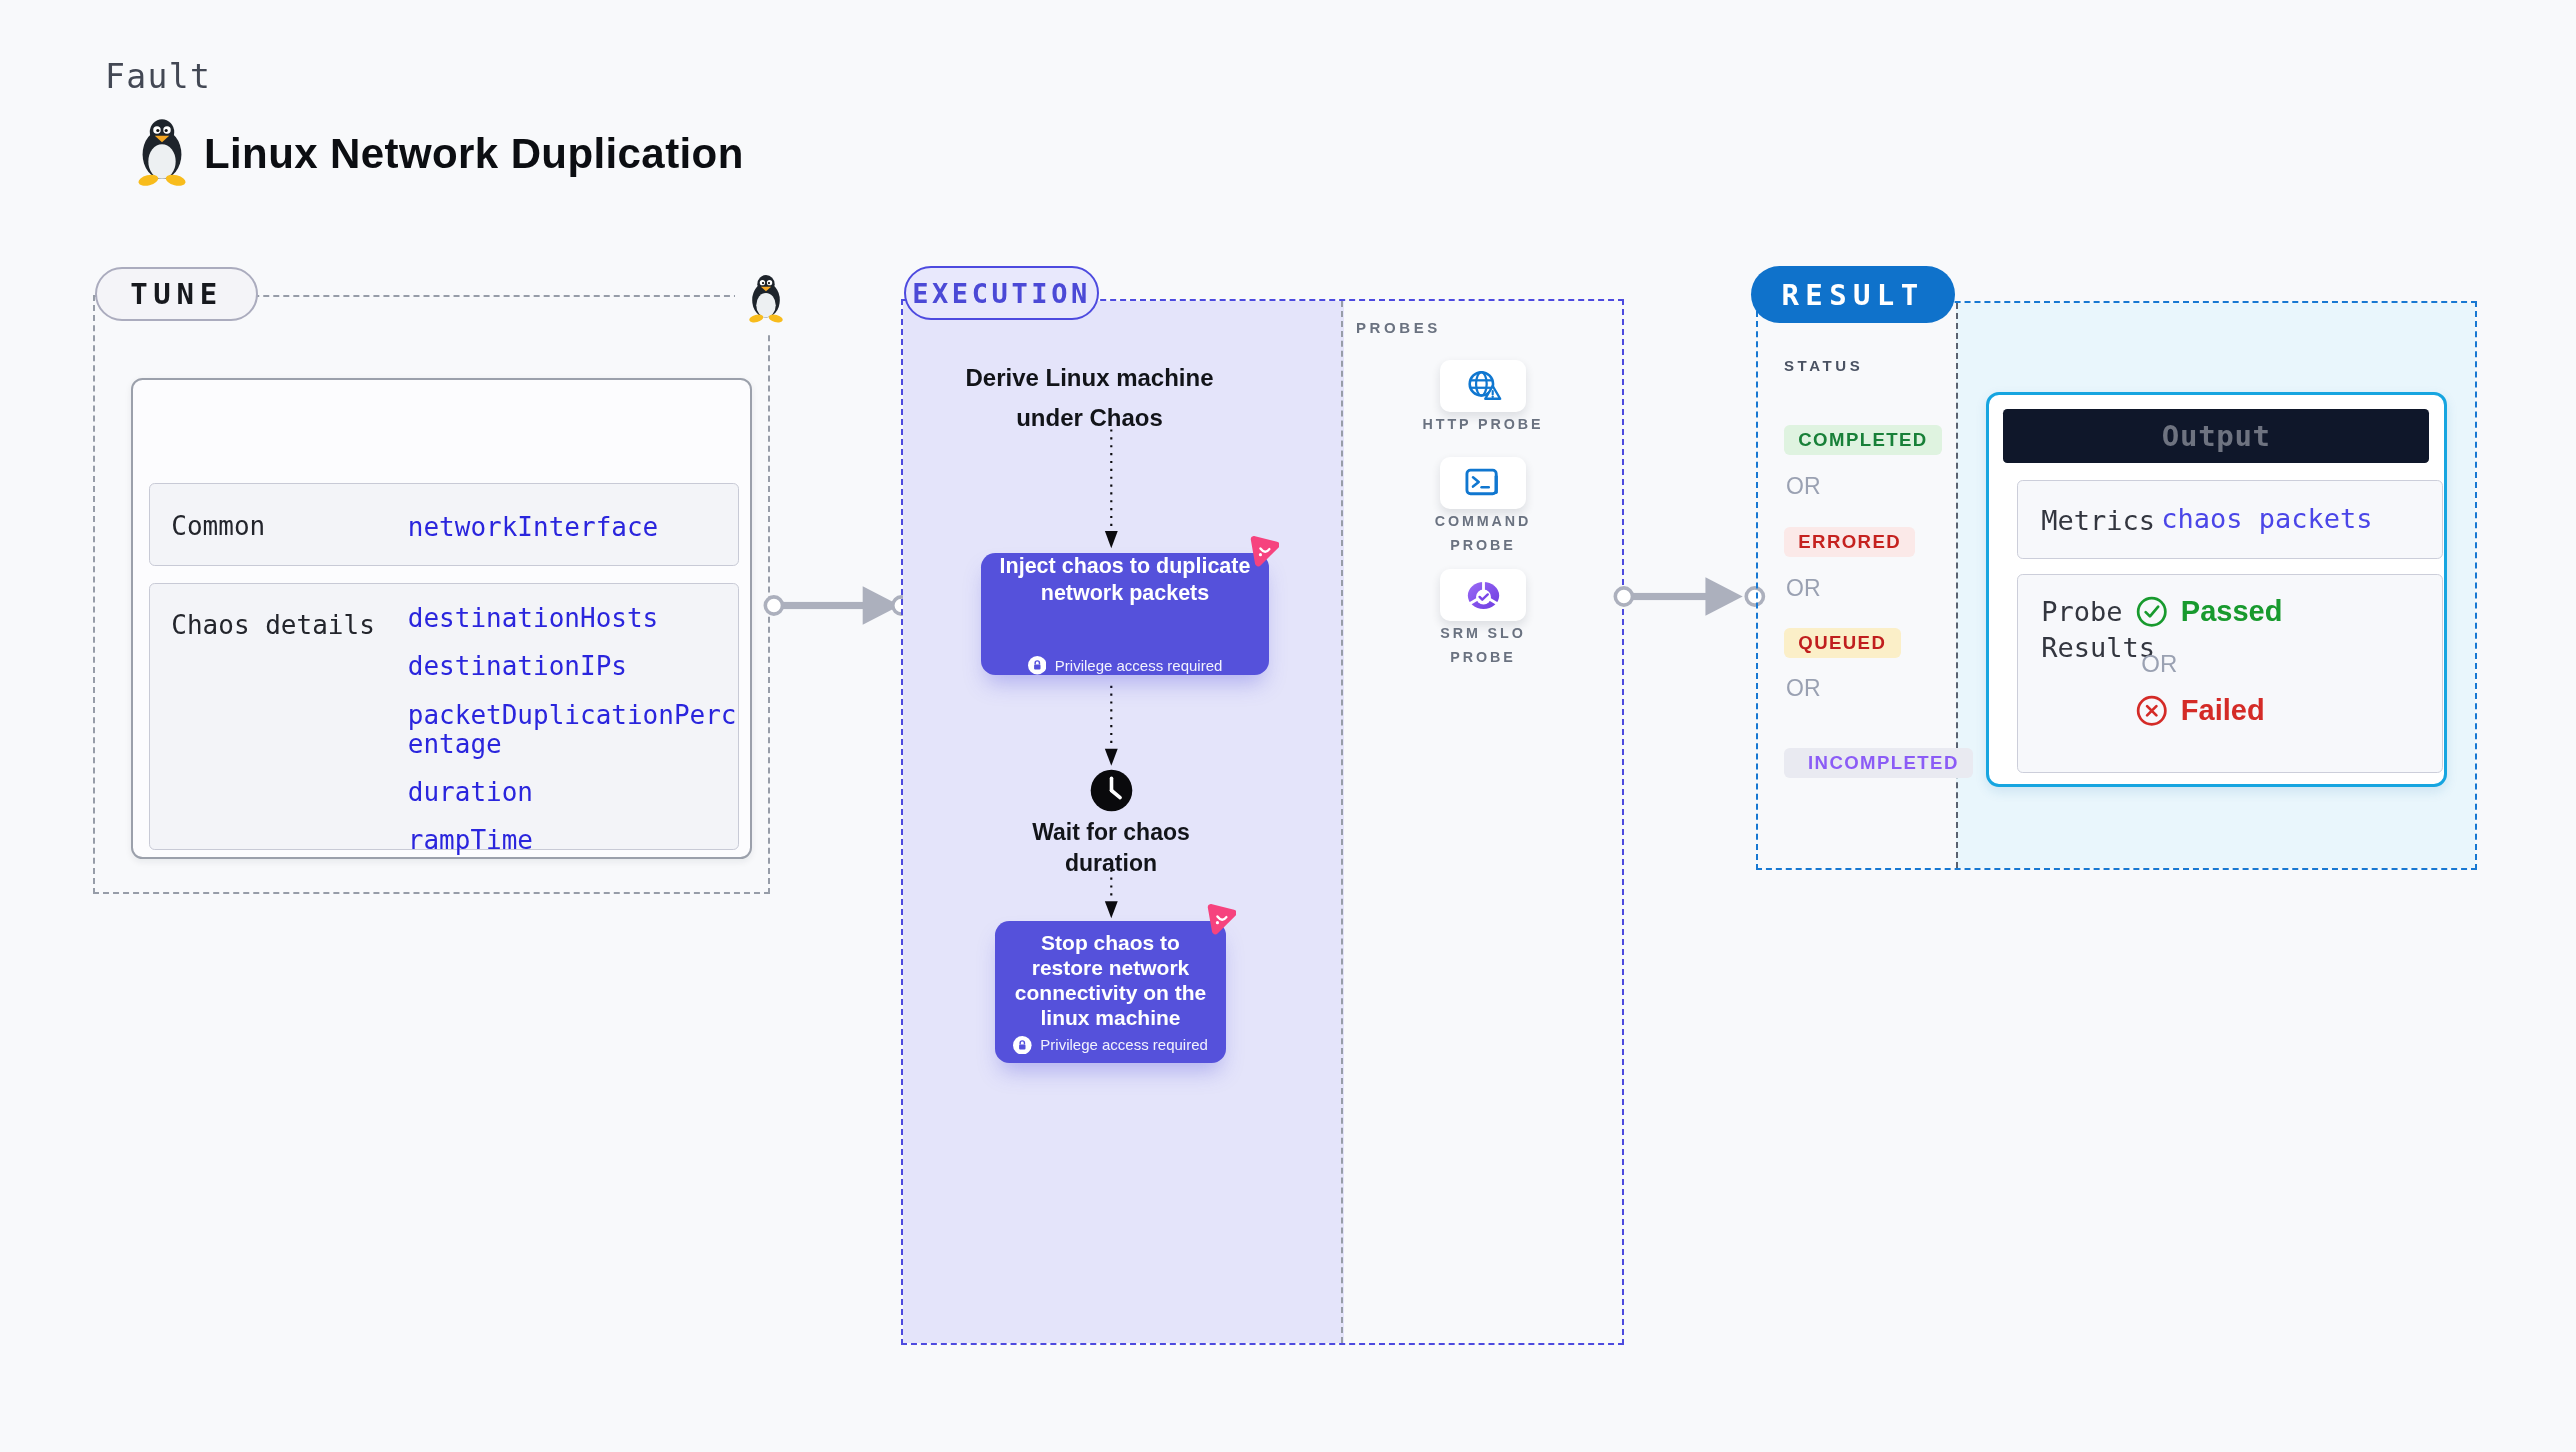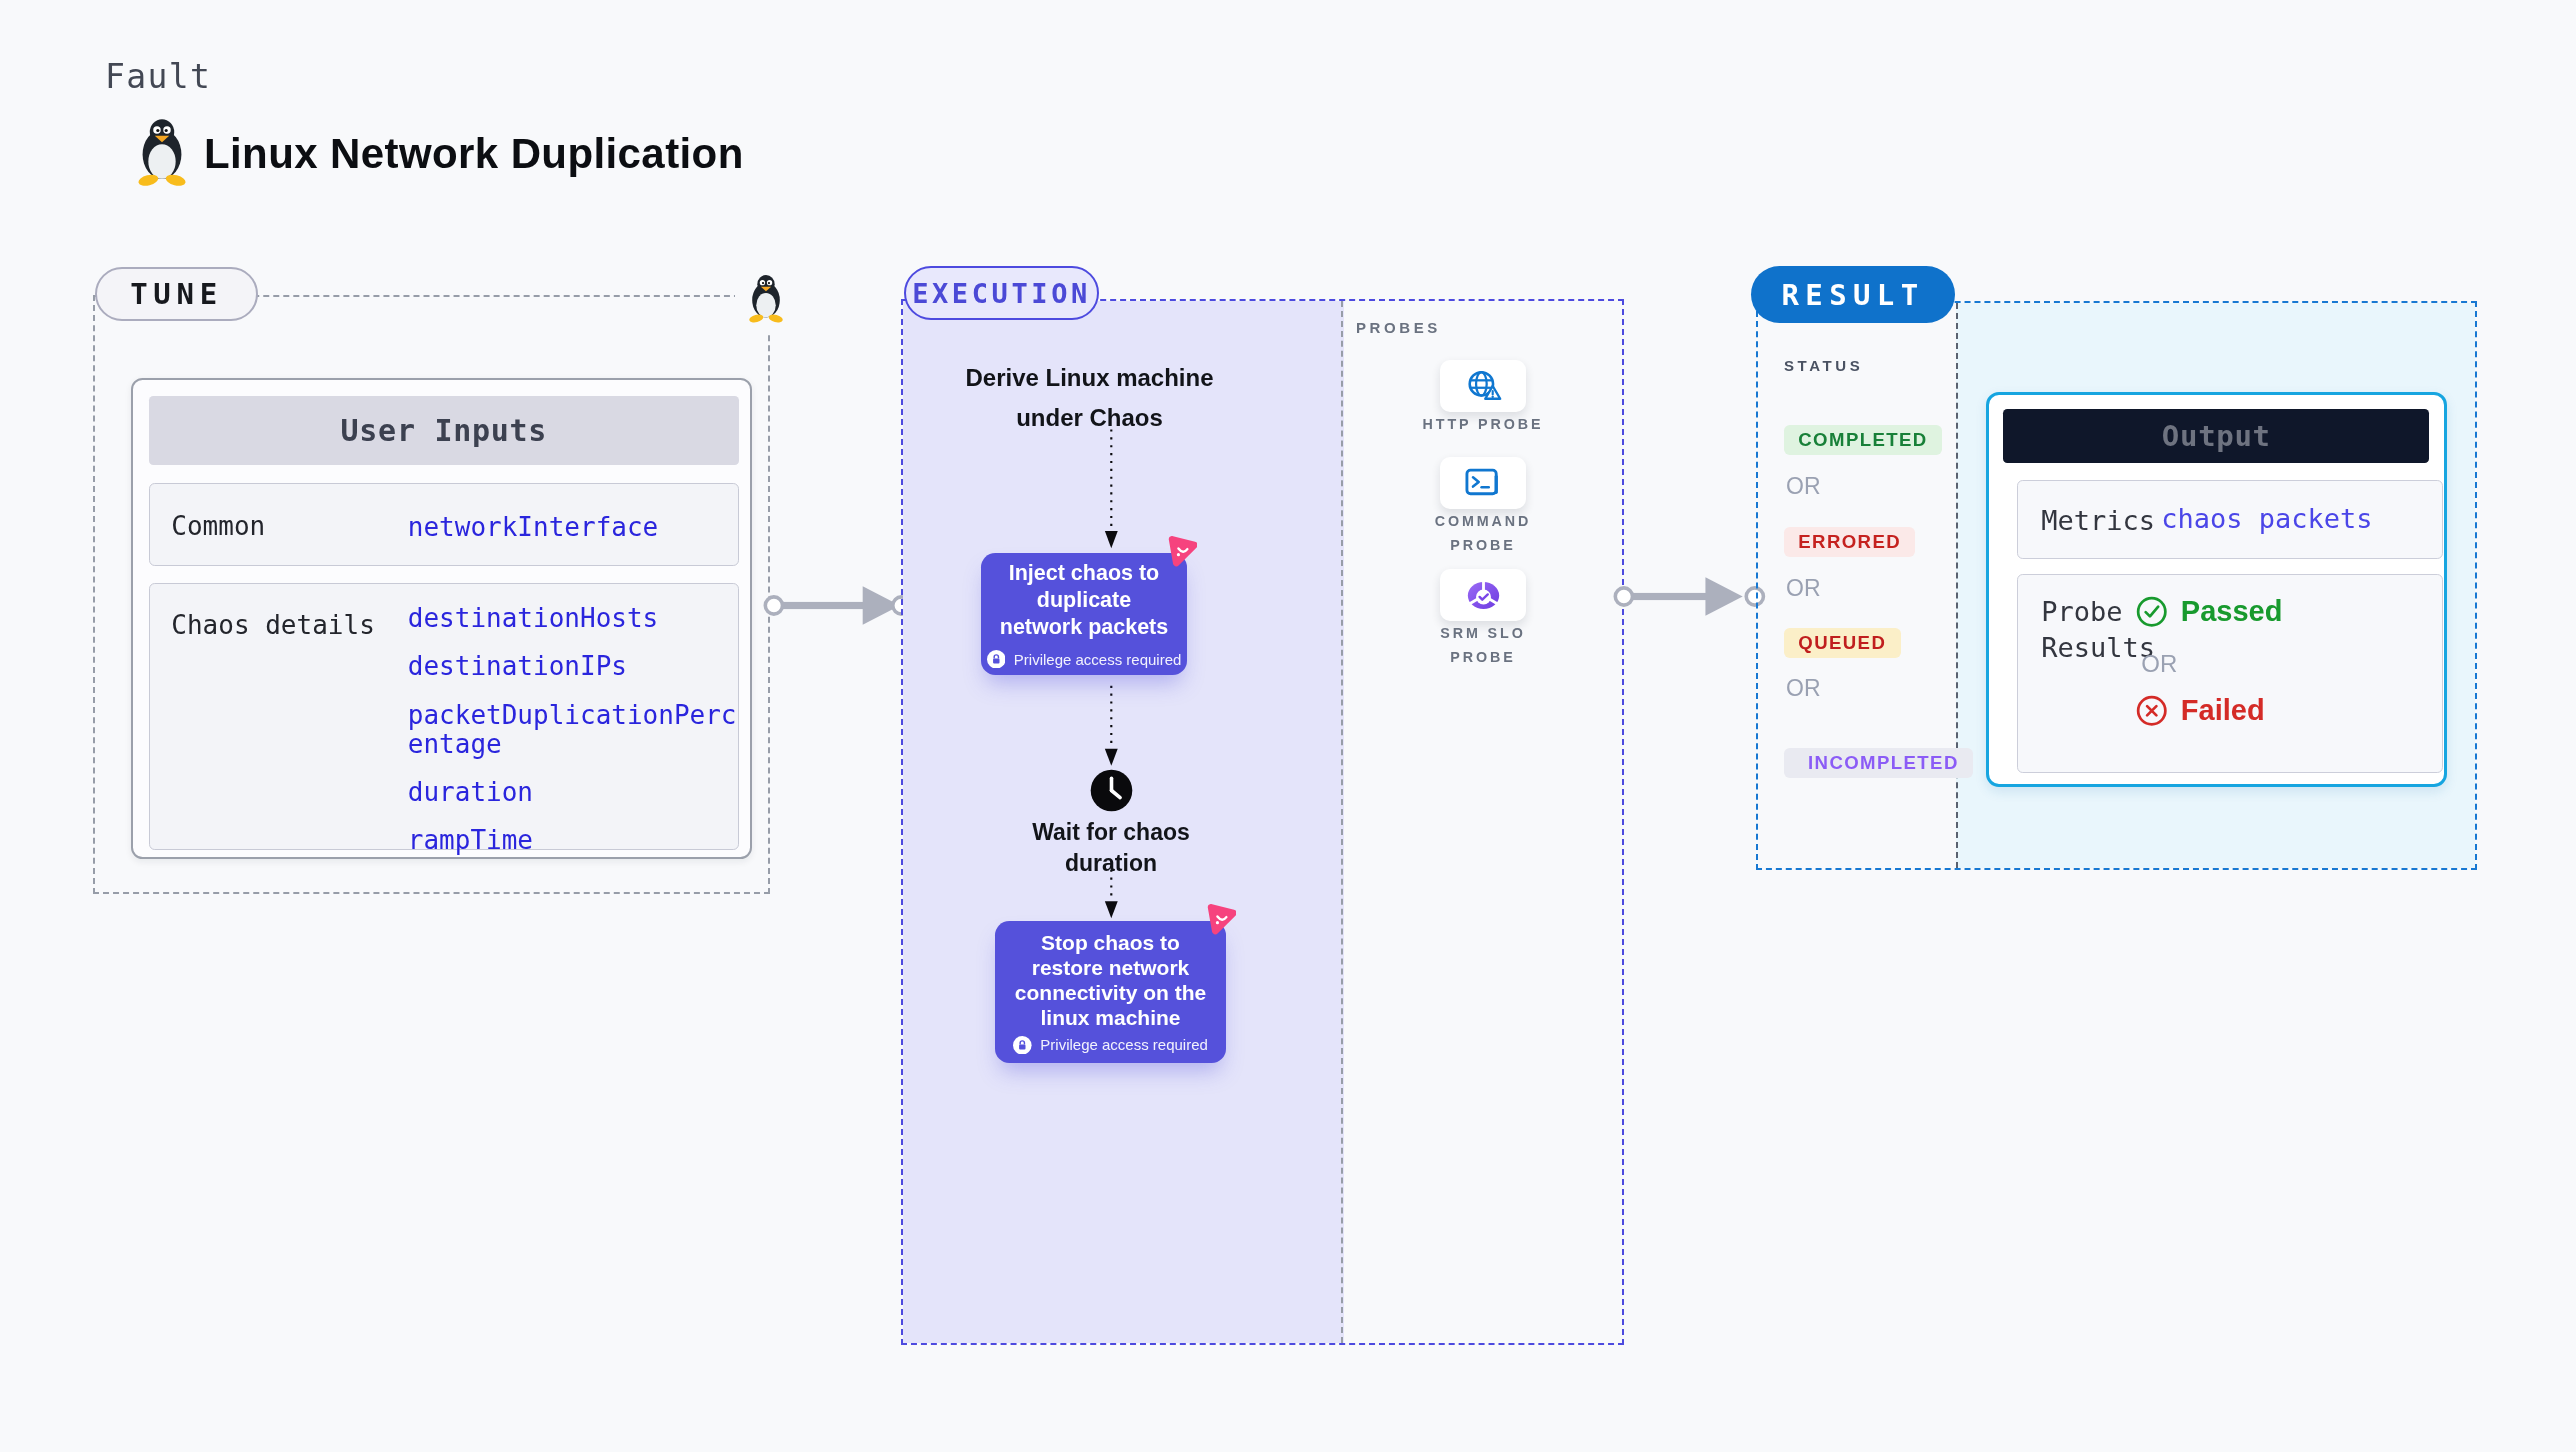--- a/index.html
+++ b/index.html
@@ -56,21 +56,21 @@
   .ui-values .ui-value { margin-bottom:19.3px; }
 
   
   .flow-step { width:301px; text-align:center; font-weight:bold; color:#121419; z-index:2;}
   .step-derive { left:939px; top:358px; font-size:24px; line-height:40px; }
   .step-wait   { left:1018px; top:817px; width:186px; font-size:23px; line-height:31px; }
 
   .chaos-box { background:#5551DB; border-radius:14.3px; color:#FFFFFF; text-align:center; z-index:2;
                box-shadow:0 13px 21.5px -5.7px rgba(84,80,220,.35);
                display:flex; flex-direction:column; align-items:center; justify-content:center; }
-  .box-inject { left:981px; top:553px; width:206px; height:122px; }
+  .box-inject { left:981px; top:553px; width:288px; height:122px;justify-content:space-between; }
   .box-stop   { left:995px; top:921px; width:231px; height:142px; }
   .chaos-box-title { font-weight:bold; font-size:21.5px; line-height:27px; }
   .box-stop .chaos-box-title { font-size:21px; line-height:25px; }
   .priv-row { display:flex; align-items:center; gap:8.6px; margin-top:9.3px; }
   .box-stop .priv-row { margin-top:5.7px; }
   .priv-text { font-size:15px; color:#F2F2FD; }
   .chaos-badge { position:absolute; width:33px; height:33px; right:-10px; top:-18.6px; z-index:3; }
 
   
   .probes-header { left:1356px; top:319px; font-size:15px; font-weight:bold; letter-spacing:3.6px; color:#6A7280; }
@@ -150,21 +150,20 @@
         <circle cx="25" cy="9" r="2.6" fill="#fff"></circle>
       <circle cx="18.6" cy="9.4" r="1.1" fill="#111"></circle>
         <circle cx="24.4" cy="9.4" r="1.1" fill="#111"></circle>
       <polygon points="16.5,13 26.5,13 21.5,17.5" fill="#F5A623"></polygon>
       <ellipse cx="12" cy="44" rx="7" ry="3.6" fill="#F8BC1C" transform="rotate(-14 12 44)"></ellipse>
       <ellipse cx="31" cy="44" rx="7" ry="3.6" fill="#F8BC1C" transform="rotate(14 31 44)"></ellipse>
     </svg>
   </div>
 
   <div class="abs ui-card">
-    <div class="abs ui-header mono">User Inputs</div>
 
     <div class="abs ui-row ui-row1">
       <div class="ui-row-label mono" style="top:27px;">Common</div>
       <div class="ui-values" style="top:29px;">
         <div class="ui-value mono">networkInterface</div>
       </div>
     </div>
 
     <div class="abs ui-row ui-row2">
       <div class="ui-row-label mono" style="top:26px;">Chaos details</div>

